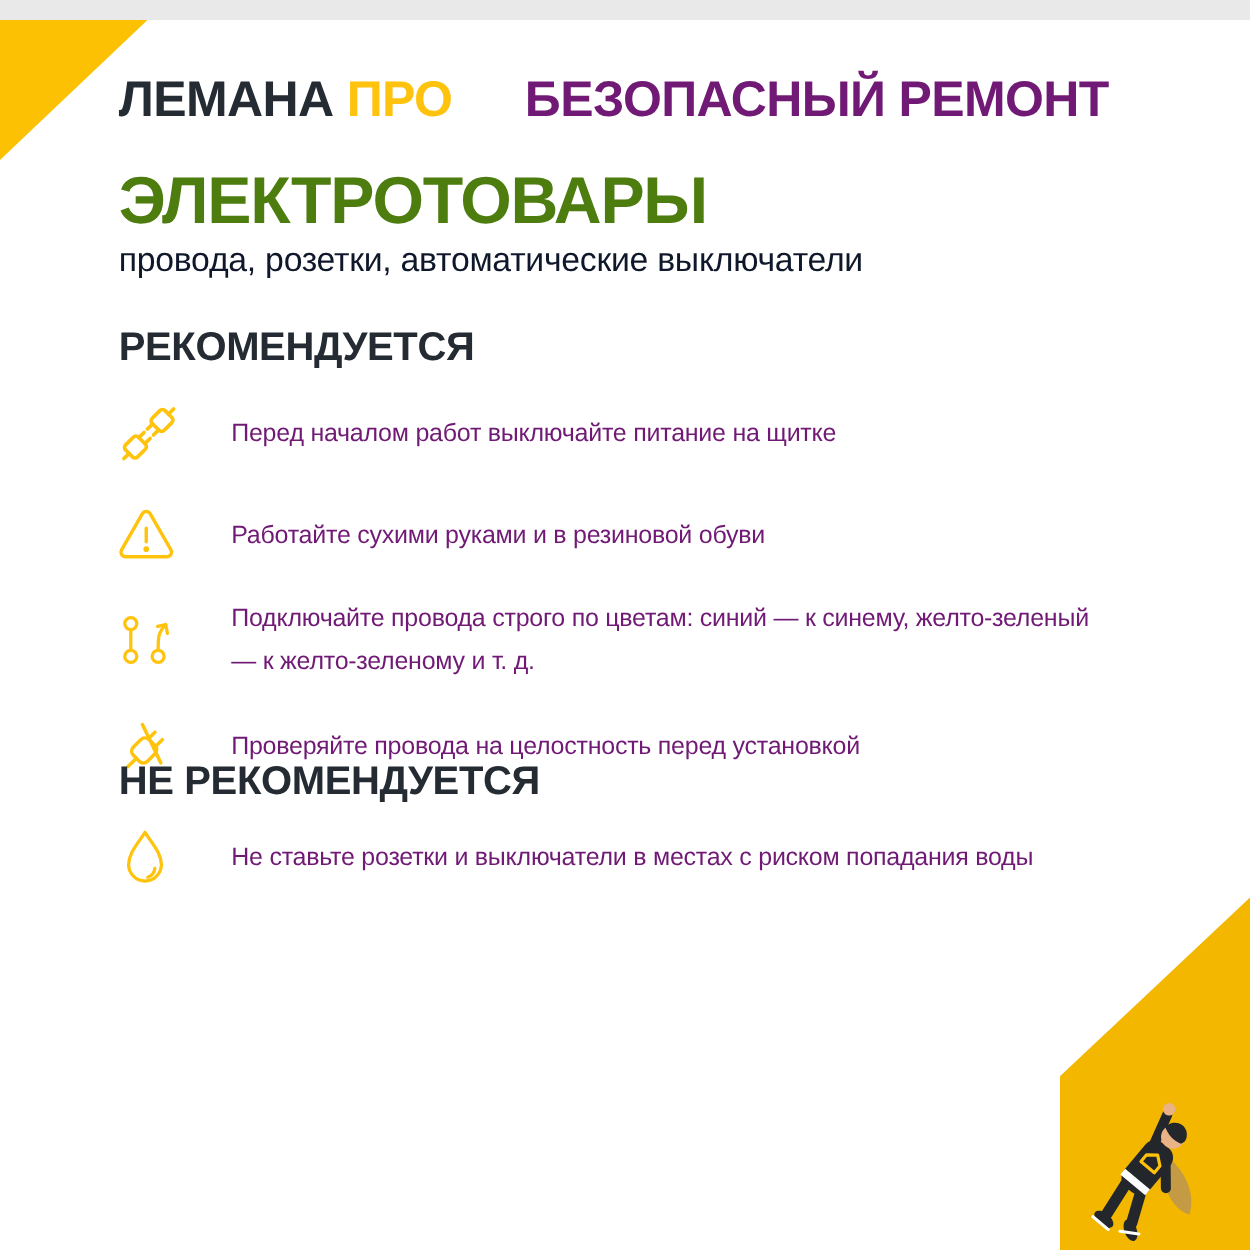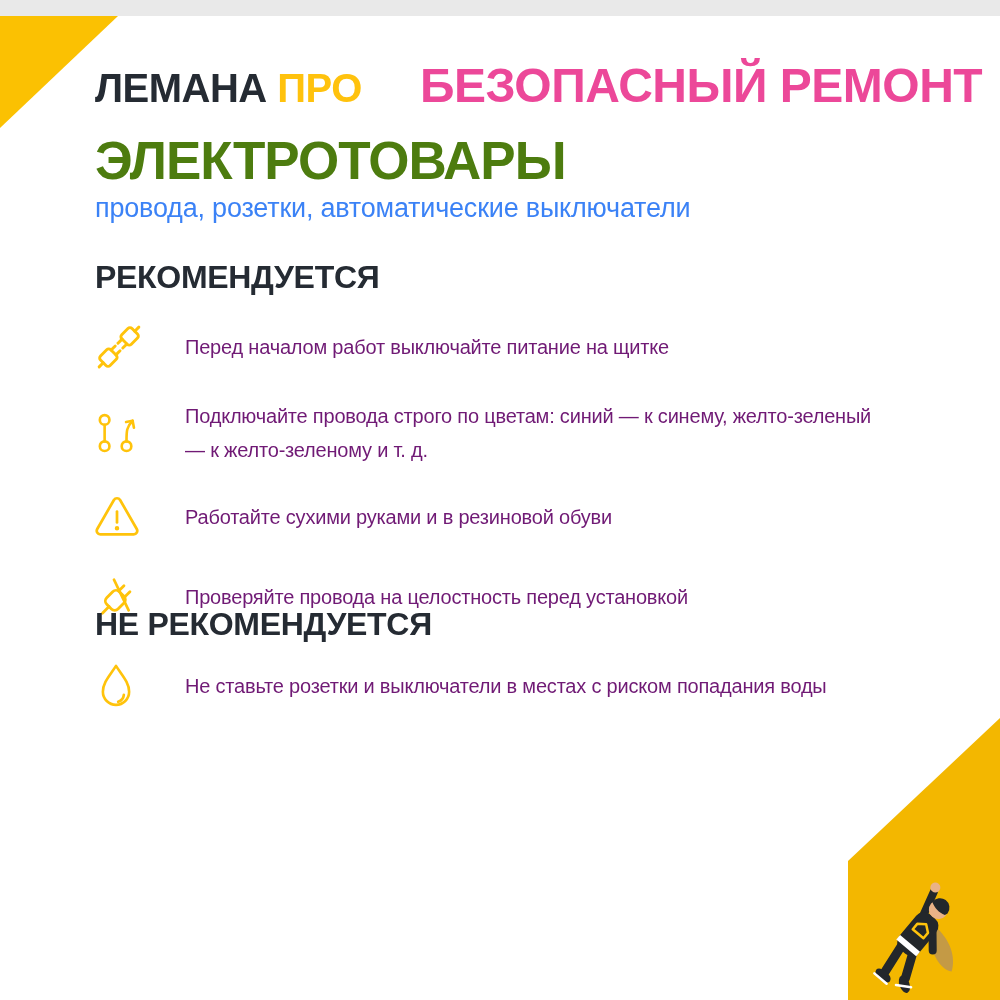--- a/index.html
+++ b/index.html
@@ -11,24 +11,24 @@
   
   .corner-triangle{
     position:absolute;left:0;top:0;width:118px;height:112px;
     background:#FBC102;
     clip-path:polygon(0 0,100% 0,0 100%);
   }
   
   .header{position:absolute;left:95px;top:42px;display:flex;align-items:baseline;gap:58px;white-space:nowrap;}
   .logo{font-size:40px;font-weight:900;color:#252B33;letter-spacing:-.5px;}
   .logo .accent{color:#FFC20D;}
-  .header-title{font-size:48px;font-weight:800;color:#ec4899;letter-spacing:-.5px;}
+  .header-title{font-size:40px;font-weight:800;color:#701a75;letter-spacing:-.5px;}
   
   .page-title{position:absolute;left:95px;top:114px;font-size:53px;font-weight:900;color:#4d7c0f;letter-spacing:-1px;text-align:right;}
-  .page-subtitle{position:absolute;left:95px;top:177px;font-size:27px;font-weight:400;color:#3b82f6;letter-spacing:-.2px;}
+  .page-subtitle{position:absolute;left:95px;top:177px;font-size:27px;font-weight:400;color:#0f172a;letter-spacing:-.2px;}
   
   .section-heading{font-size:32px;font-weight:900;color:#252B33;letter-spacing:-.3px;text-align:center;}
   .rec-heading{position:absolute;left:95px;top:243px;}
   .rec-list{position:absolute;left:88px;top:300px;}
   .nr-heading{position:absolute;left:95px;top:590px;}
   .nr-list{position:absolute;left:88px;top:642px;}
   .item{display:flex;align-items:center;margin-bottom:21px;}
   .icon-cell{flex:0 0 97px;display:flex;align-items:center;justify-content:flex-start;}
   .icon-cell svg{display:block;}
   .item-text{font-size:20px;line-height:34px;color:#701a75;max-width:710px;letter-spacing:-.2px;}
@@ -67,41 +67,41 @@
             <line x1="34" y1="28.5" x2="40" y2="28.5"></line>
             <line x1="34" y1="35.5" x2="40" y2="35.5"></line>
           </g>
         </svg>
       </div>
       <div class="item-text">Перед началом работ выключайте питание на щитке</div>
     </div>
 
     <div class="item">
       <div class="icon-cell">
+        <svg width="58" height="58" viewBox="0 0 64 64" fill="none" stroke="#FFC30B" stroke-width="3" stroke-linecap="round" stroke-linejoin="round">
+          <path d="M28.6 13.2 a4 4 0 0 1 6.8 0 l18.4 32 a4 4 0 0 1 -3.4 6 h-36.8 a4 4 0 0 1 -3.4 -6 z"></path>
+          <line x1="32" y1="26" x2="32" y2="38"></line>
+          <circle cx="32" cy="44.5" r="1" fill="#FFC30B"></circle>
+        </svg>
+      </div>
+      <div class="item-text">Работайте сухими руками и в резиновой обуви</div>
+    </div>
+
+    <div class="item">
+      <div class="icon-cell">
         <svg width="56" height="56" viewBox="0 0 64 64" fill="none" stroke="#FFC30B" stroke-width="3" stroke-linecap="round" stroke-linejoin="round">
           <circle cx="19" cy="17" r="5.5"></circle>
           <line x1="19" y1="22.5" x2="19" y2="41.5"></line>
           <circle cx="19" cy="47" r="5.5"></circle>
           <circle cx="44" cy="47" r="5.5"></circle>
           <path d="M44 41.5 C44 30 44 25 51 18"></path>
           <polyline points="43.5,19.5 51,18 52.5,26"></polyline>
         </svg>
       </div>
       <div class="item-text">Подключайте провода строго по цветам: синий — к синему, желто-зеленый — к желто-зеленому и т. д.</div>
-    </div>
-
-    <div class="item">
-      <div class="icon-cell">
-        <svg width="58" height="58" viewBox="0 0 64 64" fill="none" stroke="#FFC30B" stroke-width="3" stroke-linecap="round" stroke-linejoin="round">
-          <path d="M28.6 13.2 a4 4 0 0 1 6.8 0 l18.4 32 a4 4 0 0 1 -3.4 6 h-36.8 a4 4 0 0 1 -3.4 -6 z"></path>
-          <line x1="32" y1="26" x2="32" y2="38"></line>
-          <circle cx="32" cy="44.5" r="1" fill="#FFC30B"></circle>
-        </svg>
-      </div>
-      <div class="item-text">Работайте сухими руками и в резиновой обуви</div>
     </div>
 
     <div class="item">
       <div class="icon-cell">
         <svg width="60" height="60" viewBox="0 0 64 64" fill="none" stroke="#FFC30B" stroke-width="3" stroke-linecap="round" stroke-linejoin="round">
           <g transform="rotate(-45 32 32)">
             <rect x="18" y="24" width="19" height="17" rx="5"></rect>
             <line x1="8" y1="32.5" x2="18" y2="32.5"></line>
             <line x1="37" y1="28" x2="45" y2="28"></line>
             <line x1="37" y1="37" x2="45" y2="37"></line>

